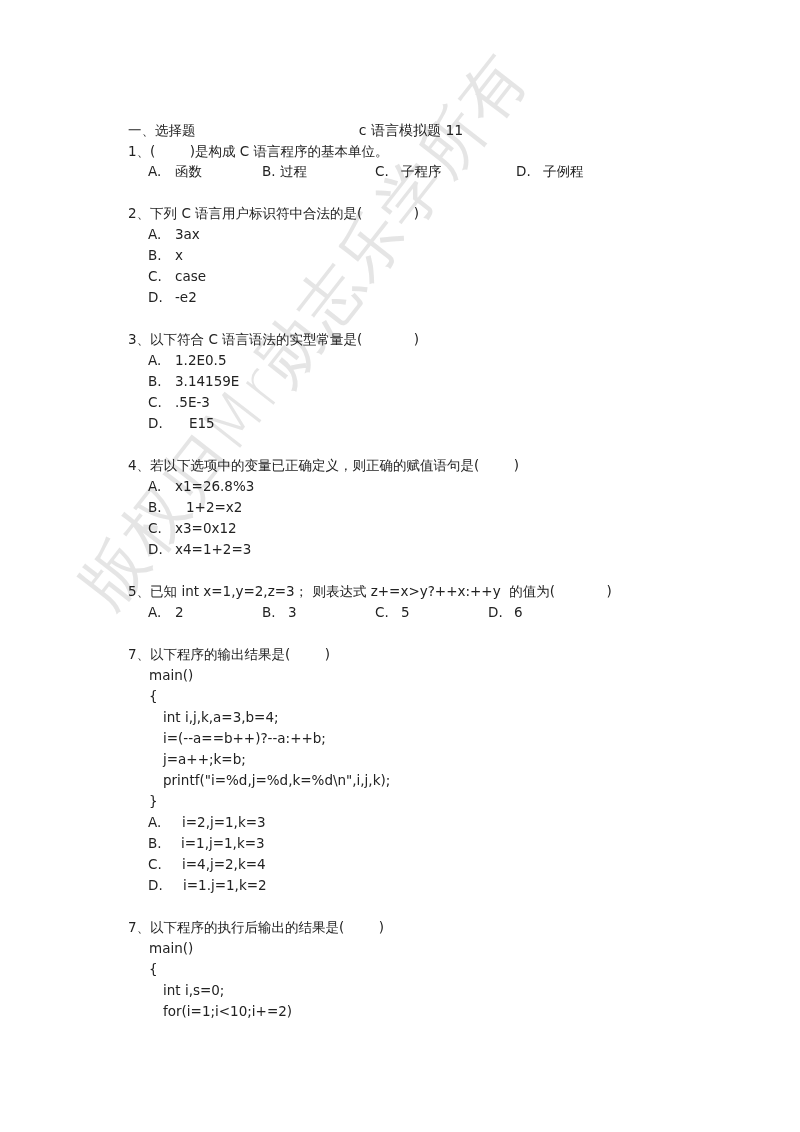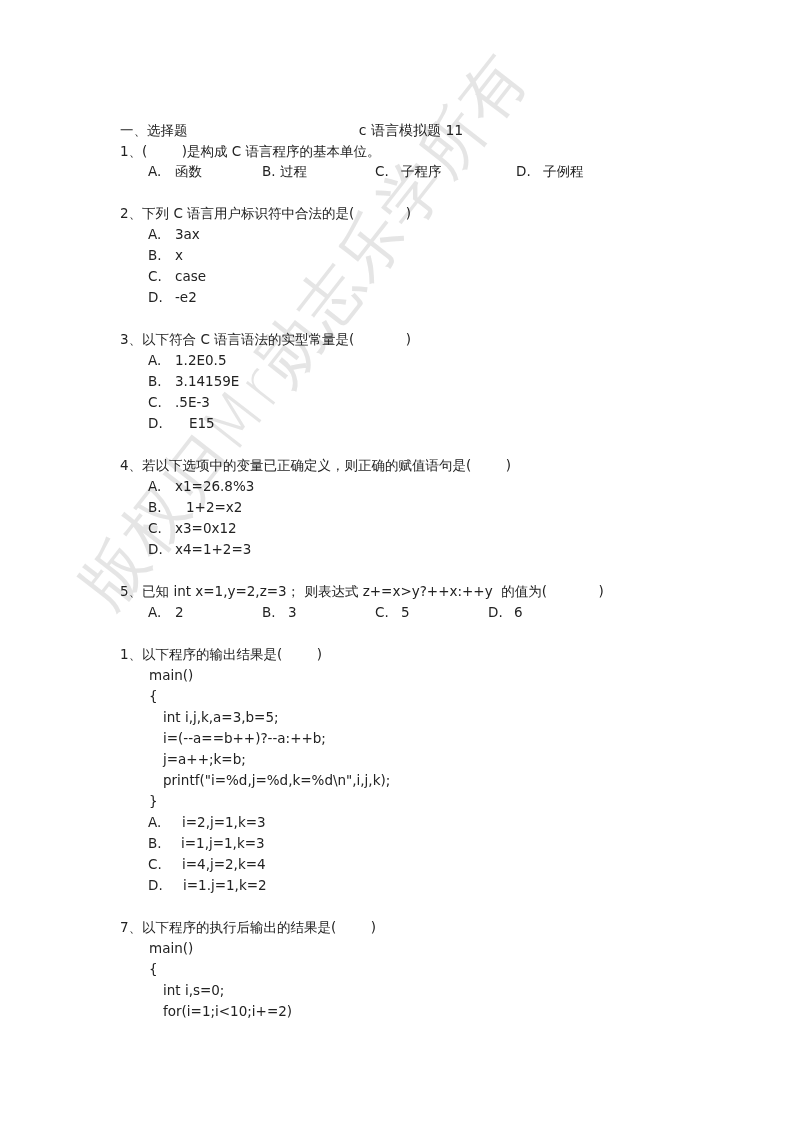--- a/index.html
+++ b/index.html
@@ -1,21 +1,21 @@
 <!DOCTYPE html>
 <html><head>
 <meta charset="utf-8">
 <style>
   html, body { margin: 0; padding: 0; background: #ffffff; }
   body { width: 800px; height: 1132px; position: relative; overflow: hidden;
          font-family: "DejaVu Sans", "Liberation Sans", sans-serif; color: #222; }
   .page { position: absolute; left: 0; top: 0; width: 800px; height: 1132px; }
   .line { position: absolute; font-size: 13.5px; line-height: 18px; white-space: pre; }
   .title { left: 0; width: 800px; text-align: center; top: 96px; font-size: 14px; padding-left: 22px; box-sizing: border-box; margin-top: 25px; }
-  .q { left: 120px; }
+  .q { left: 128px; }
   .code1 { left: 149px; }
   .code2 { left: 163px; }
   .watermark { position: absolute; left: 95px; top: 555px; font-size: 64px; color: rgba(180,180,180,0.35);
                transform: rotate(-52deg); transform-origin: left center; white-space: nowrap; letter-spacing: 2px;
                pointer-events: none; font-weight: 300; }
 </style>
 </head>
 <body>
 
 <div class="page">
@@ -79,24 +79,24 @@
     <div class="line" style="top:603px;left:175px">2</div>
     <div class="line" style="top:603px;left:262px">B.</div>
     <div class="line" style="top:603px;left:288px">3</div>
     <div class="line" style="top:603px;left:375px">C.</div>
     <div class="line" style="top:603px;left:401px">5</div>
     <div class="line" style="top:603px;left:488px">D.</div>
     <div class="line" style="top:603px;left:514px">6</div>
   </div>
 
   <div>
-    <div class="line q" style="top:645px">1、以下程序的输出结果是(        )</div>
+    <div class="line q" style="top:645px">7、以下程序的输出结果是(        )</div>
     <div class="line code1" style="top:666px">main()</div>
     <div class="line code1" style="top:687px">{</div>
-    <div class="line code2" style="top:708px">int i,j,k,a=3,b=5;</div>
+    <div class="line code2" style="top:708px">int i,j,k,a=3,b=4;</div>
     <div class="line code2" style="top:729px">i=(--a==b++)?--a:++b;</div>
     <div class="line code2" style="top:750px">j=a++;k=b;</div>
     <div class="line code2" style="top:771px">printf("i=%d,j=%d,k=%d\n",i,j,k);</div>
     <div class="line code1" style="top:792px">}</div>
     <div class="line" style="top:813px;left:148px">A.</div>
     <div class="line" style="top:813px;left:182px">i=2,j=1,k=3</div>
     <div class="line" style="top:834px;left:148px">B.</div>
     <div class="line" style="top:834px;left:181px">i=1,j=1,k=3</div>
     <div class="line" style="top:855px;left:148px">C.</div>
     <div class="line" style="top:855px;left:182px">i=4,j=2,k=4</div>

